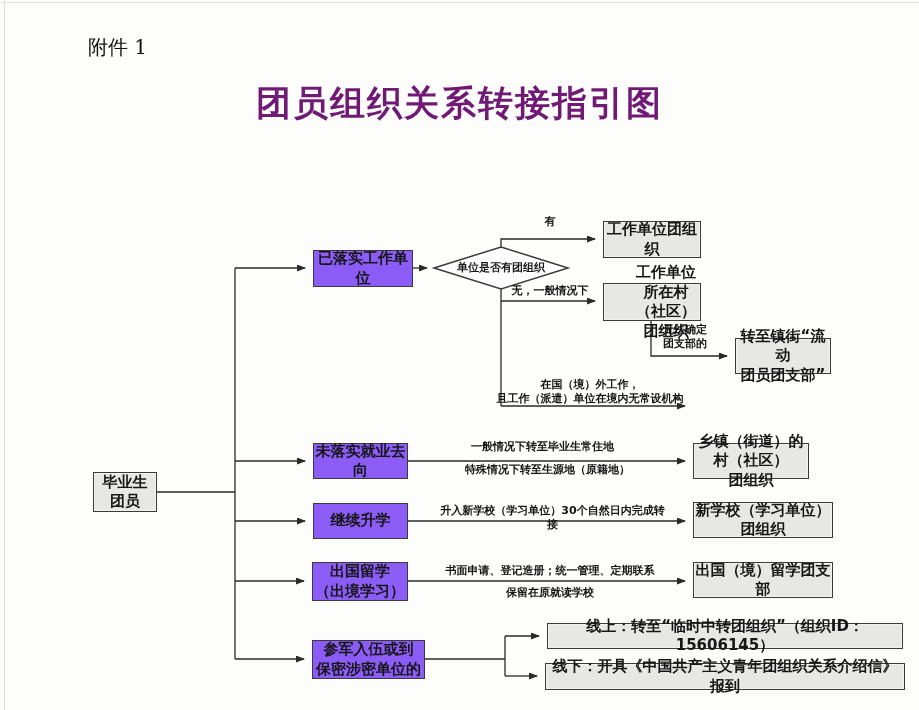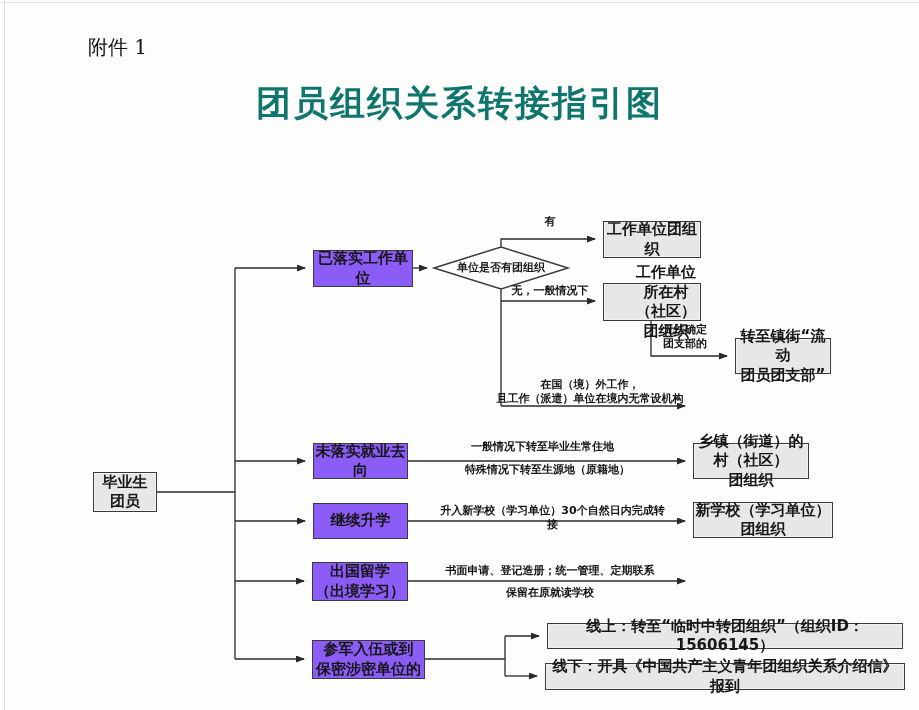--- a/index.html
+++ b/index.html
@@ -20,21 +20,21 @@
     content:"";position:absolute;left:0;top:2px;width:919px;height:1px;
     background:#e3e3e3;
   }
   .attachment{
     position:absolute;left:88px;top:34px;
     font-family:"DejaVu Serif","Liberation Serif",serif;
     font-size:20px;color:#111;
   }
   .title{
     position:absolute;left:0;top:80px;width:919px;
-    text-align:center;font-size:35px;font-weight:bold;color:#0f766e;
+    text-align:center;font-size:35px;font-weight:bold;color:#701a75;
     letter-spacing:2px;
   }
   svg.wires{position:absolute;left:0;top:0;z-index:1;}
   .node{
     position:absolute;z-index:2;
     display:flex;align-items:center;justify-content:center;
     text-align:center;
     border:1.5px solid #3a3a3a;
     font-size:15px;font-weight:bold;line-height:1.3;
     white-space:pre-line;
@@ -126,20 +126,21 @@
   <div class="node gray" style="left:693px;top:443px;width:116px;height:36px;">乡镇（街道）的村（社区）
 团组织</div>
 
   <div class="node white" style="left:313px;top:503px;width:95px;height:36px;">继续升学</div>
 
   <div class="node gray" style="left:693px;top:502px;width:140px;height:36px;">新学校（学习单位）团组织</div>
 
   <div class="node white" style="left:312px;top:562px;width:96px;height:39px;">出国留学
 （出境学习）</div>
 
+  <div class="node gray" style="left:693px;top:562px;width:140px;height:36px;">出国（境）留学团支部</div>
 
   <div class="node white" style="left:312px;top:640px;width:113px;height:39px;">参军入伍或到
 保密涉密单位的</div>
 
   <div class="node gray" style="left:547px;top:623px;width:356px;height:26px;">线上：转至“临时中转团组织”（组织ID：15606145）</div>
 
   <div class="node gray" style="left:545px;top:663px;width:360px;height:27px;">线下：开具《中国共产主义青年团组织关系介绍信》报到</div>
 
   <div class="elabel" style="left:535px;top:215px;width:30px;">有</div>
 

